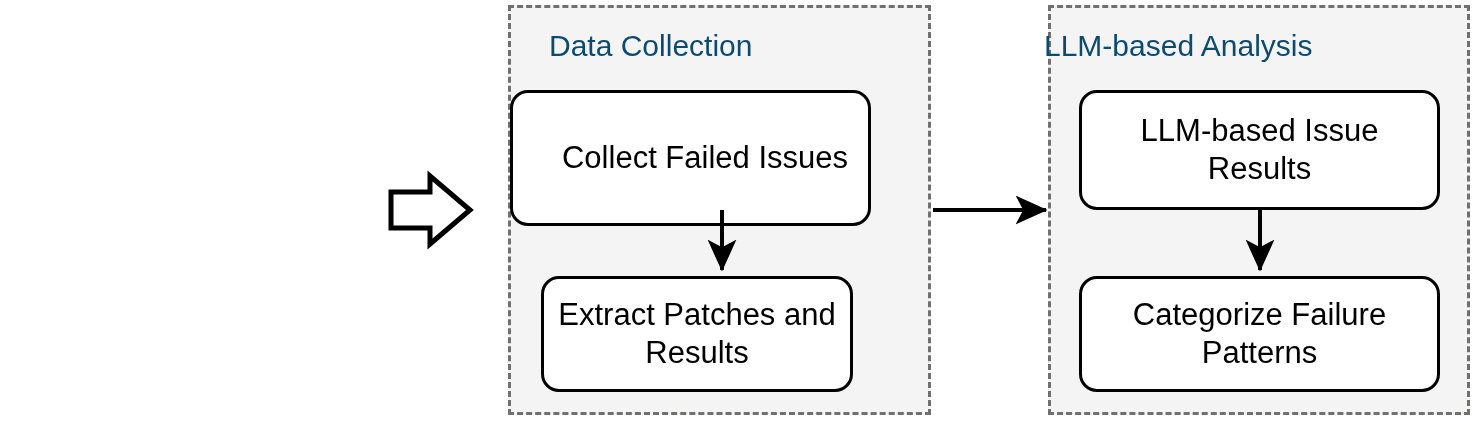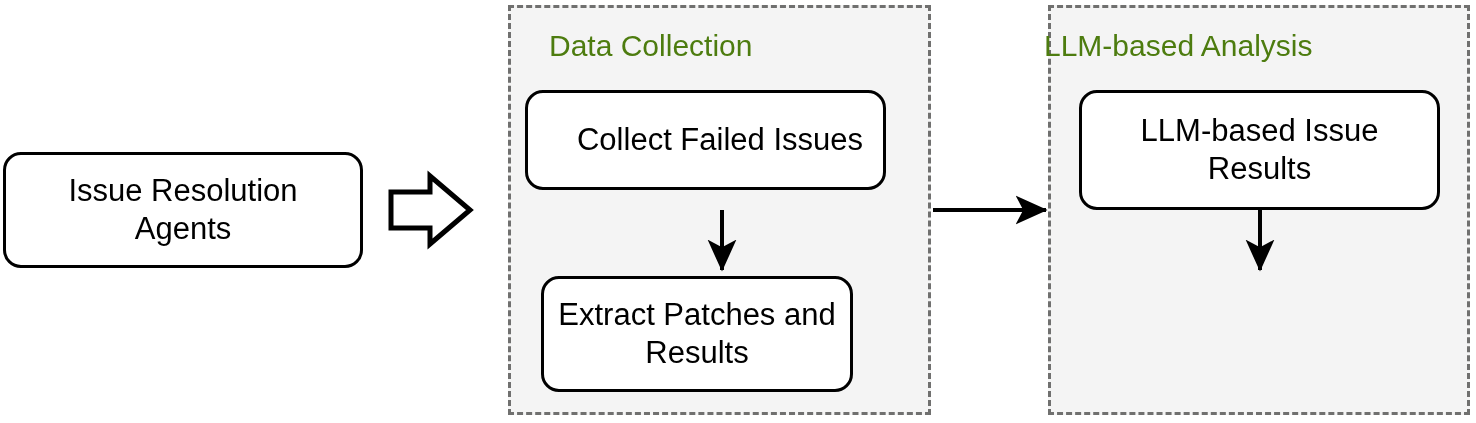--- a/index.html
+++ b/index.html
@@ -34,56 +34,56 @@
     white-space: pre-line;
   }
   .group-box {
     position: absolute;
     box-sizing: border-box;
     background: #f4f4f4;
     border: 3px dashed #70706f;
   }
   .group-title {
     position: absolute;
-    color: #4d7c0f;
+    color: #0c4a6e;
     font-size: 30px;
     line-height: 1.2;
     white-space: nowrap;
   }
   .svg-layer {
     position: absolute;
     left: 0;
     top: 0;
     width: 1476px;
     height: 423px;
     pointer-events: none;
   }
 </style>
 </head>
 <body>
 
 <div id="diagram-root">
 
-  <div class="node-box" style="left:3px; top:152px; width:360px; height:116px;">Issue Resolution
-Agents</div>
 
   <div class="group-box" style="left:508px; top:5px; width:423px; height:410px;"></div>
   <div class="group-title" style="left:549px; top:28px;">Data Collection</div>
 
-  <div class="node-box" style="left:525px; top:90px; width:361px; height:100px;padding-left:43px;">Collect Failed Issues</div>
+  <div class="node-box" style="left:510px; top:90px; width:361px; height:136px;padding-left:43px;">Collect Failed Issues</div>
 
   <div class="node-box" style="left:541px; top:276px; width:312px; height:116px;">Extract Patches and
 Results</div>
 
   <div class="group-box" style="left:1048px; top:5px; width:422px; height:410px;"></div>
   <div class="group-title" style="left:1044px; top:28px;">LLM-based Analysis</div>
 
   <div class="node-box" style="left:1079px; top:90px; width:361px; height:120px;">LLM-based Issue
 Results</div>
 
+  <div class="node-box" style="left:1079px; top:276px; width:361px; height:116px;">Categorize Failure
+Patterns</div>
 
   <svg class="svg-layer" viewBox="0 0 1476 423" xmlns="http://www.w3.org/2000/svg">
     <defs>
       <marker id="tri-head" markerWidth="10" markerHeight="10" refX="7.6" refY="4" orient="auto" markerUnits="strokeWidth">
         <path d="M0,0.4 L8,4 L0,7.6 L1.9,4 Z" fill="#000000"></path>
       </marker>
     </defs>
 
     <polygon points="391,192 430,192 430,176 470,210 430,244 430,228 391,228" fill="#ffffff" stroke="#000000" stroke-width="5" stroke-linejoin="miter"></polygon>
 

